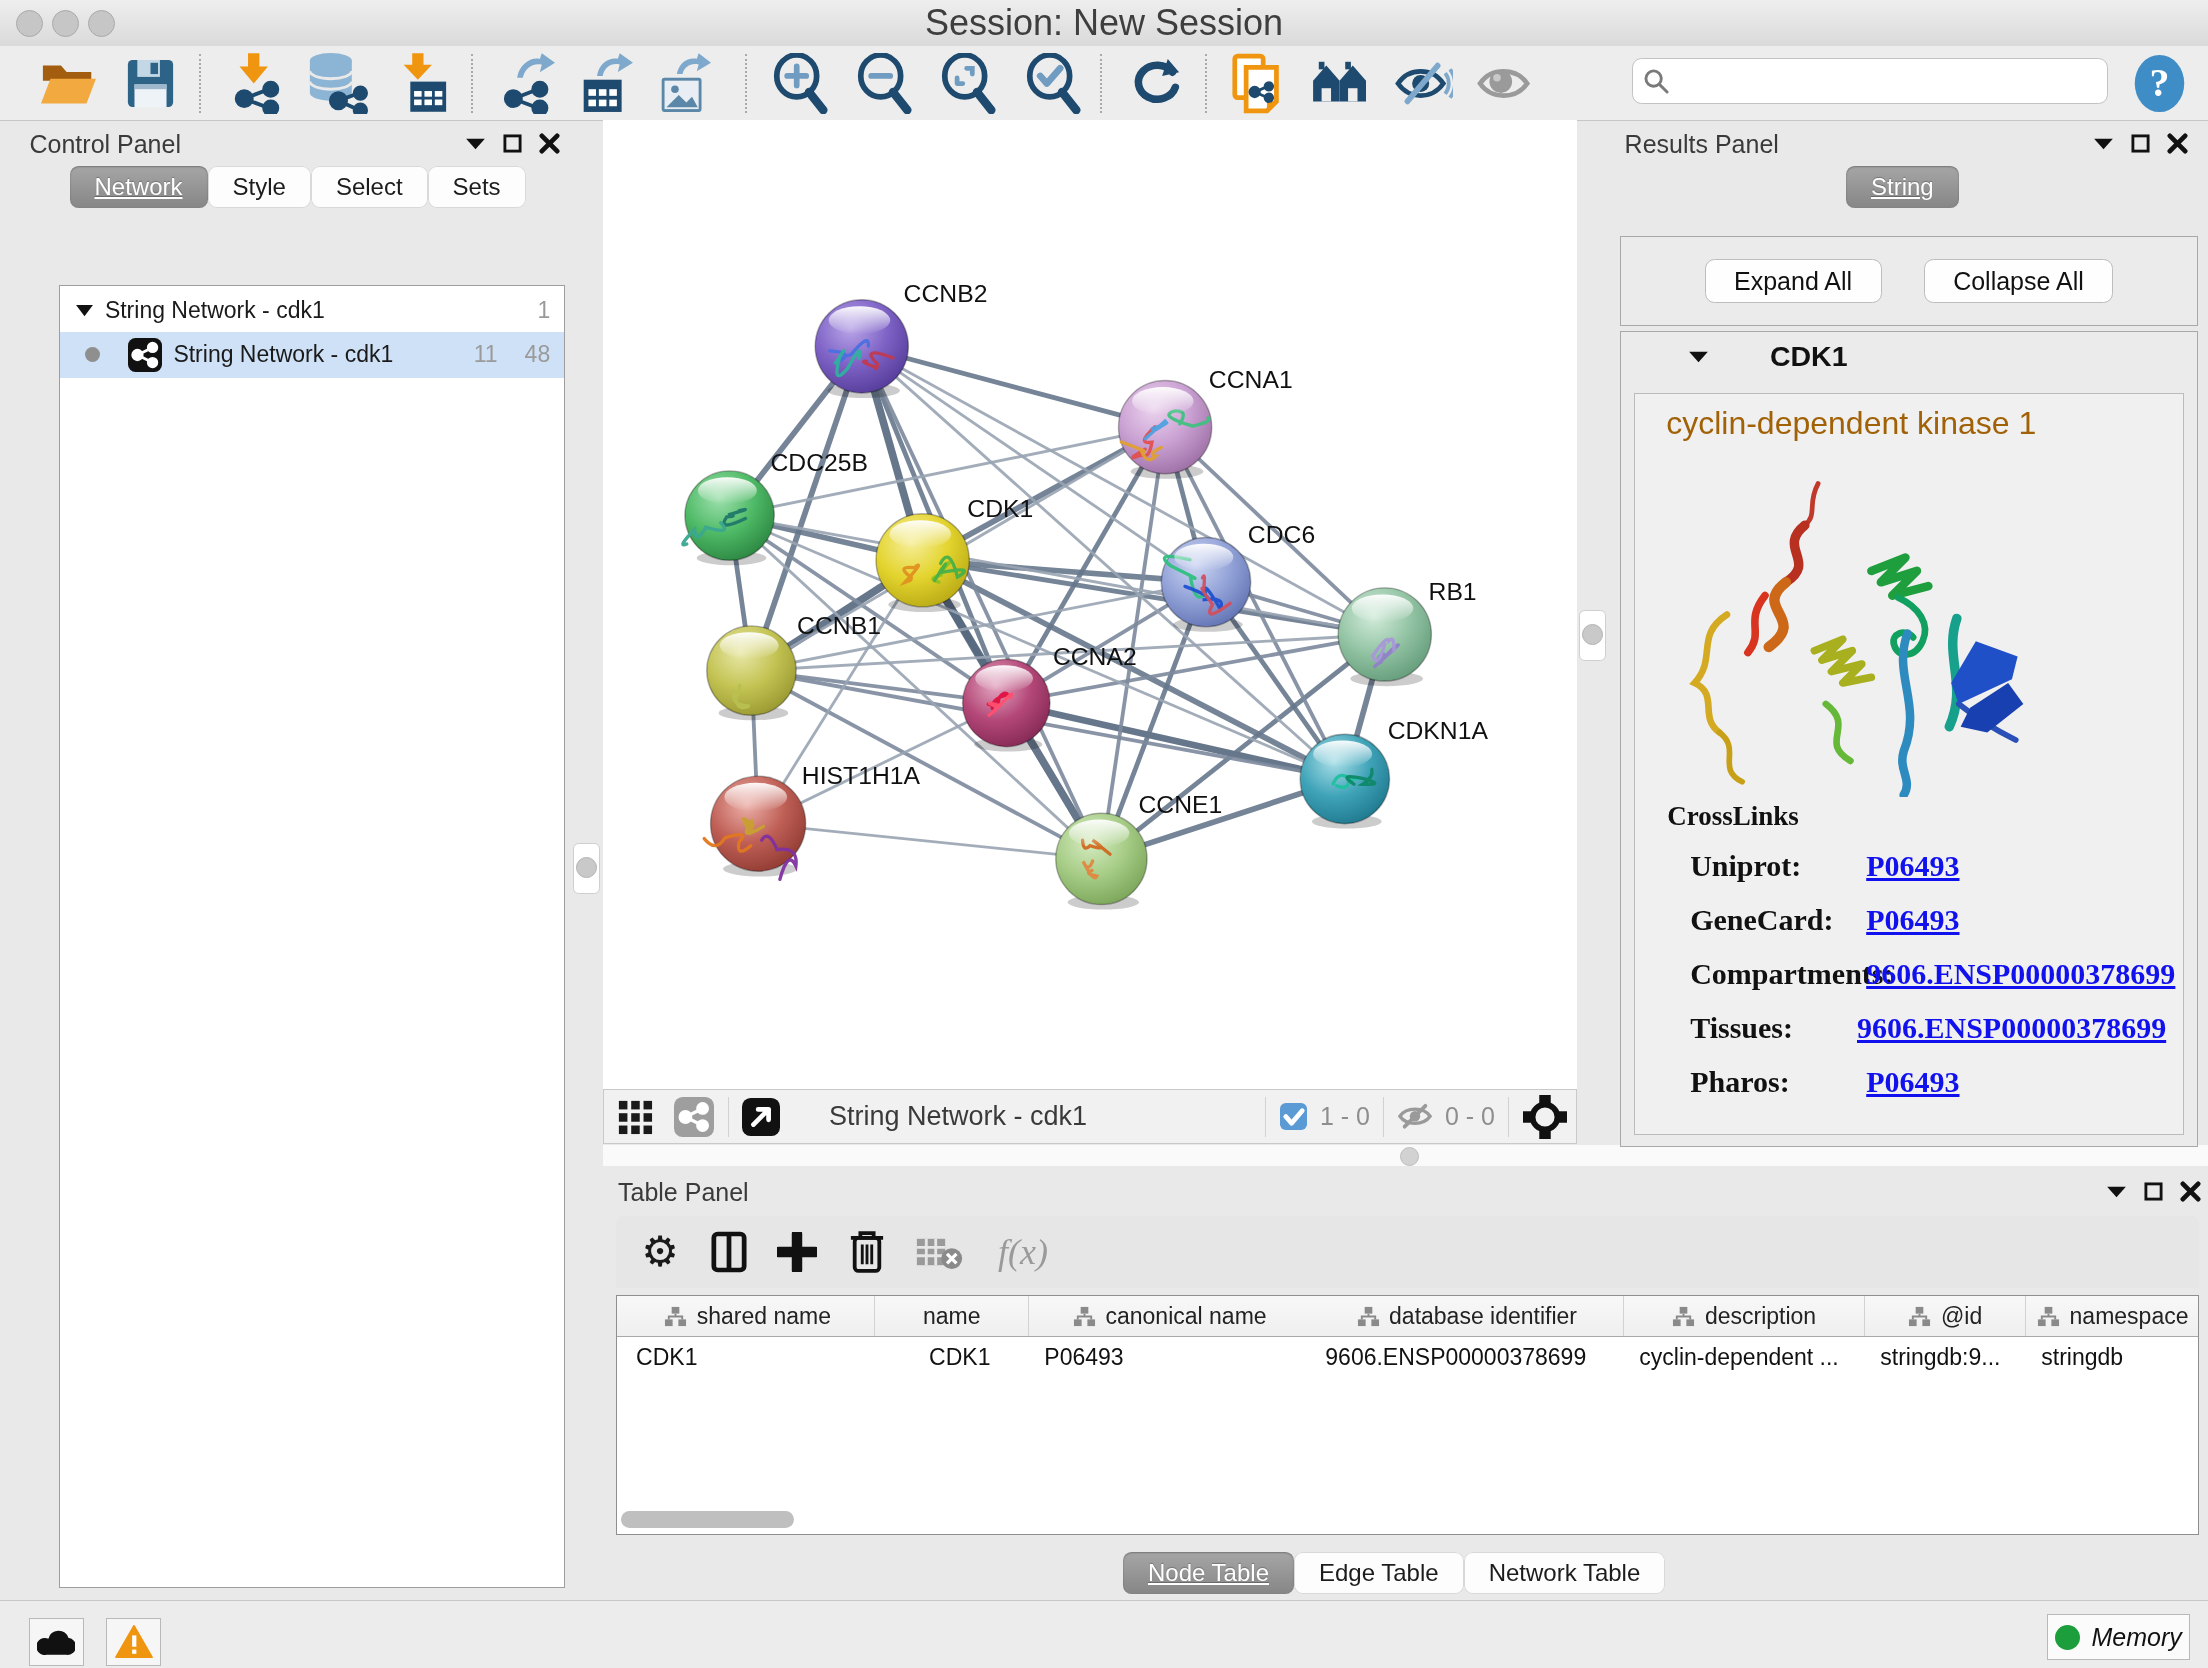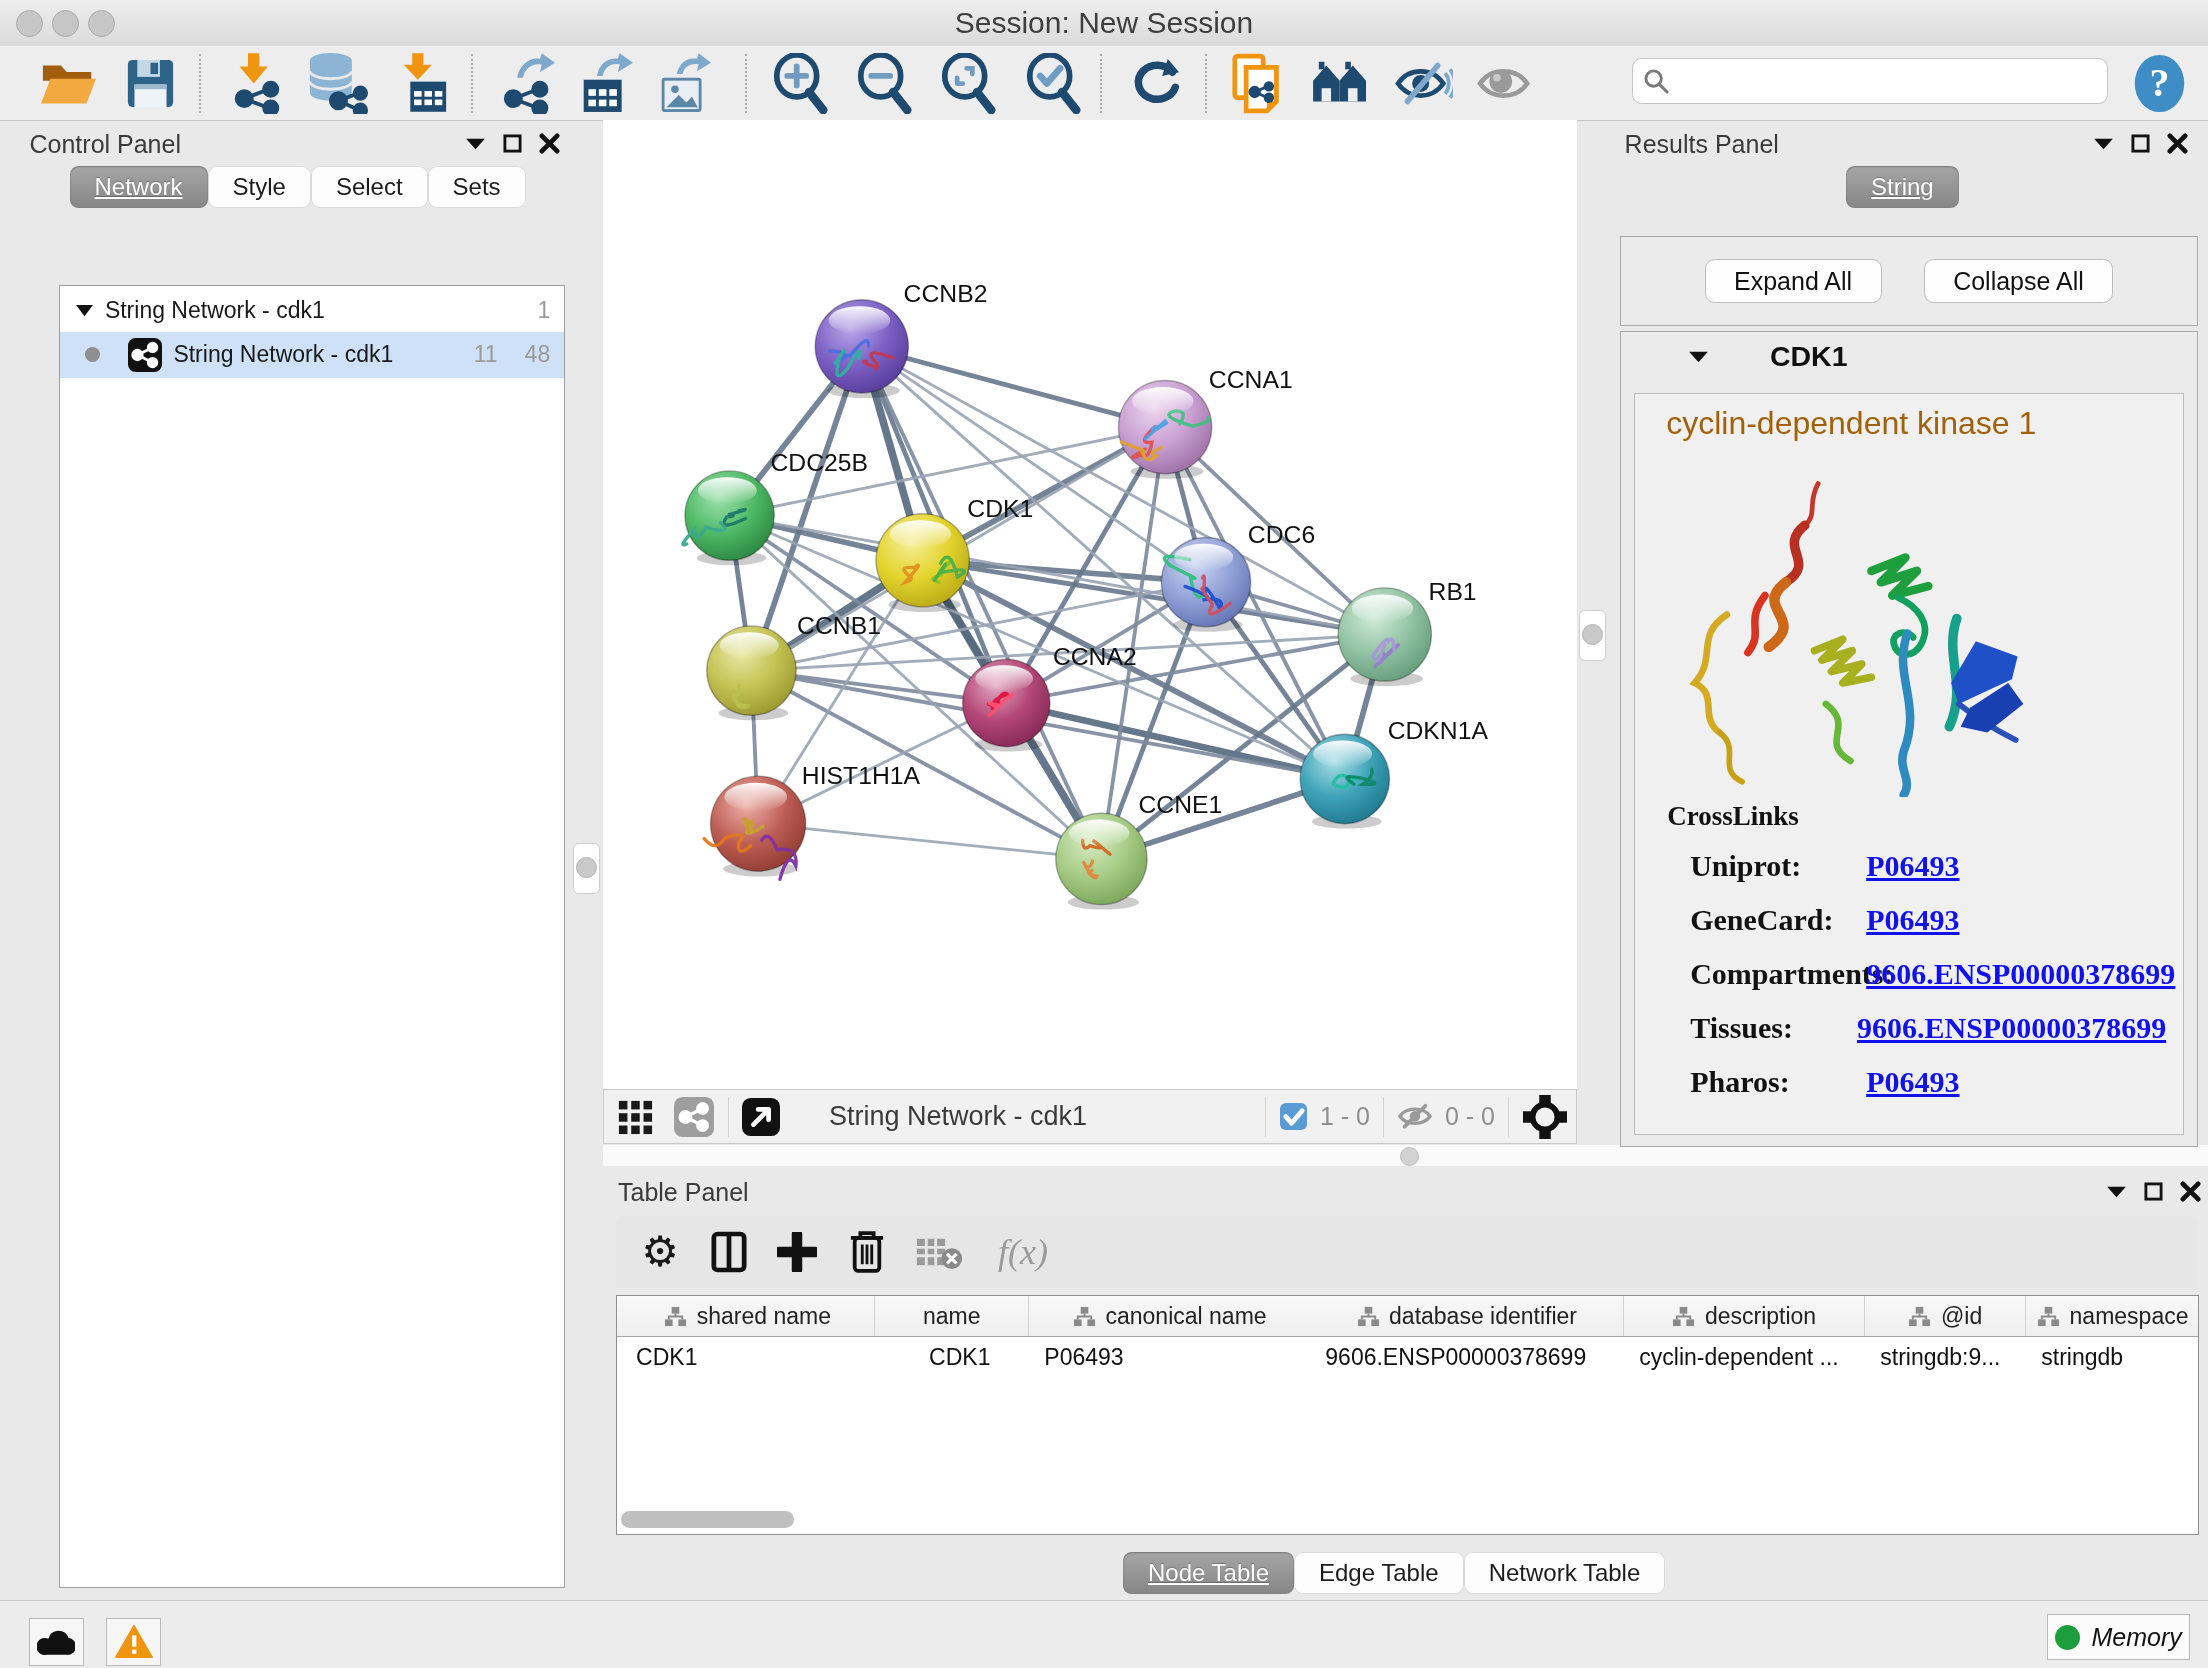--- a/index.html
+++ b/index.html
@@ -2,21 +2,21 @@
 <html style="font-size:15px"><head>
 <meta charset="utf-8">
 <style>
   html,body{margin:0;padding:0;background:#e9e9e9;width:2208px;height:1668px;overflow:hidden;
     font-family:"Liberation Sans",sans-serif;-webkit-font-smoothing:antialiased;}
   .abs{position:absolute;}
   
   .titlebar{left:0;top:0;width:2208px;height:46px;background:linear-gradient(#eeeeee,#dadada);
     border-bottom:1px solid #bfbfbf;}
   .tl{width:25px;height:25px;border-radius:50%;background:#c6c6c6;border:1px solid #a9a9a9;top:9.5px;}
-  .wtitle{width:100%;text-align:center;line-height:46px;font-size:30px;color:#3e3e3e;}
+  .wtitle{width:100%;text-align:center;line-height:46px;font-size:36px;color:#3e3e3e;}
   
   .toolbar{left:0;top:46px;width:2208px;height:74px;background:#ededed;border-bottom:1.9px solid #c6c6c6;}
   .tbtn{top:6.7px;height:61px;display:flex;align-items:center;justify-content:center;}
   .tsep{top:7.6px;width:0;height:59px;border-left:2.9px dotted #a9a9a9;}
   .searchbox{left:1632px;top:12.4px;width:476px;height:46px;background:#fff;border:1.9px solid #c3c3c3;
     border-radius:9.5px;display:flex;align-items:center;padding-left:11.4px;box-sizing:border-box;}
   .searchbox input{border:none;outline:none;font-size:23px;width:399px;background:transparent;margin-left:7.6px;}
   
   .ptitle{font-size:25px;color:#3a3a3a;}
   .pglyphs{display:flex;gap:17px;align-items:center;}

